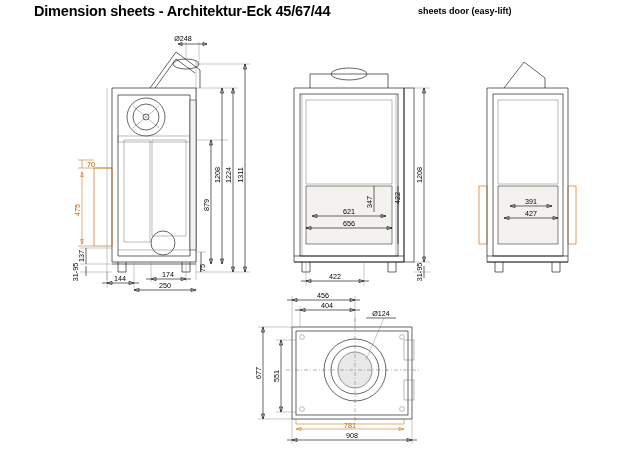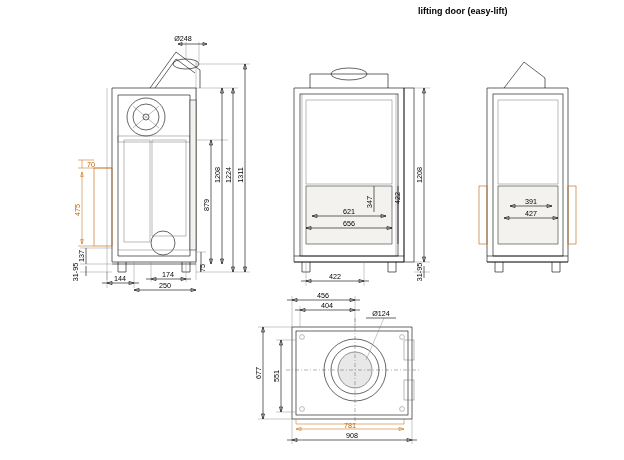--- a/index.html
+++ b/index.html
@@ -99,21 +99,22 @@
     fill: none;
     stroke: #c06000;
     stroke-width: 0.6;
   }
 </style>
 </head>
 <body>
 
 <div id="page">
 
-  <div class="subtitle">lifting door (easy-lift)</div>
+  <div class="title">Dimension sheets - Architektur-Eck 45/67/44</div>
+  <div class="subtitle">sheets door (easy-lift)</div>
 
   <svg class="draw" viewBox="0 0 624 460">
 
     <g>
 
       <line class="ln-ext" x1="107" y1="88" x2="107" y2="280"></line>
       <line class="ln-ext" x1="196" y1="60" x2="196" y2="280"></line>
 
       <path class="fillbody" d="M112,88 L112,262 L196,262 L196,88 Z"></path>
 

